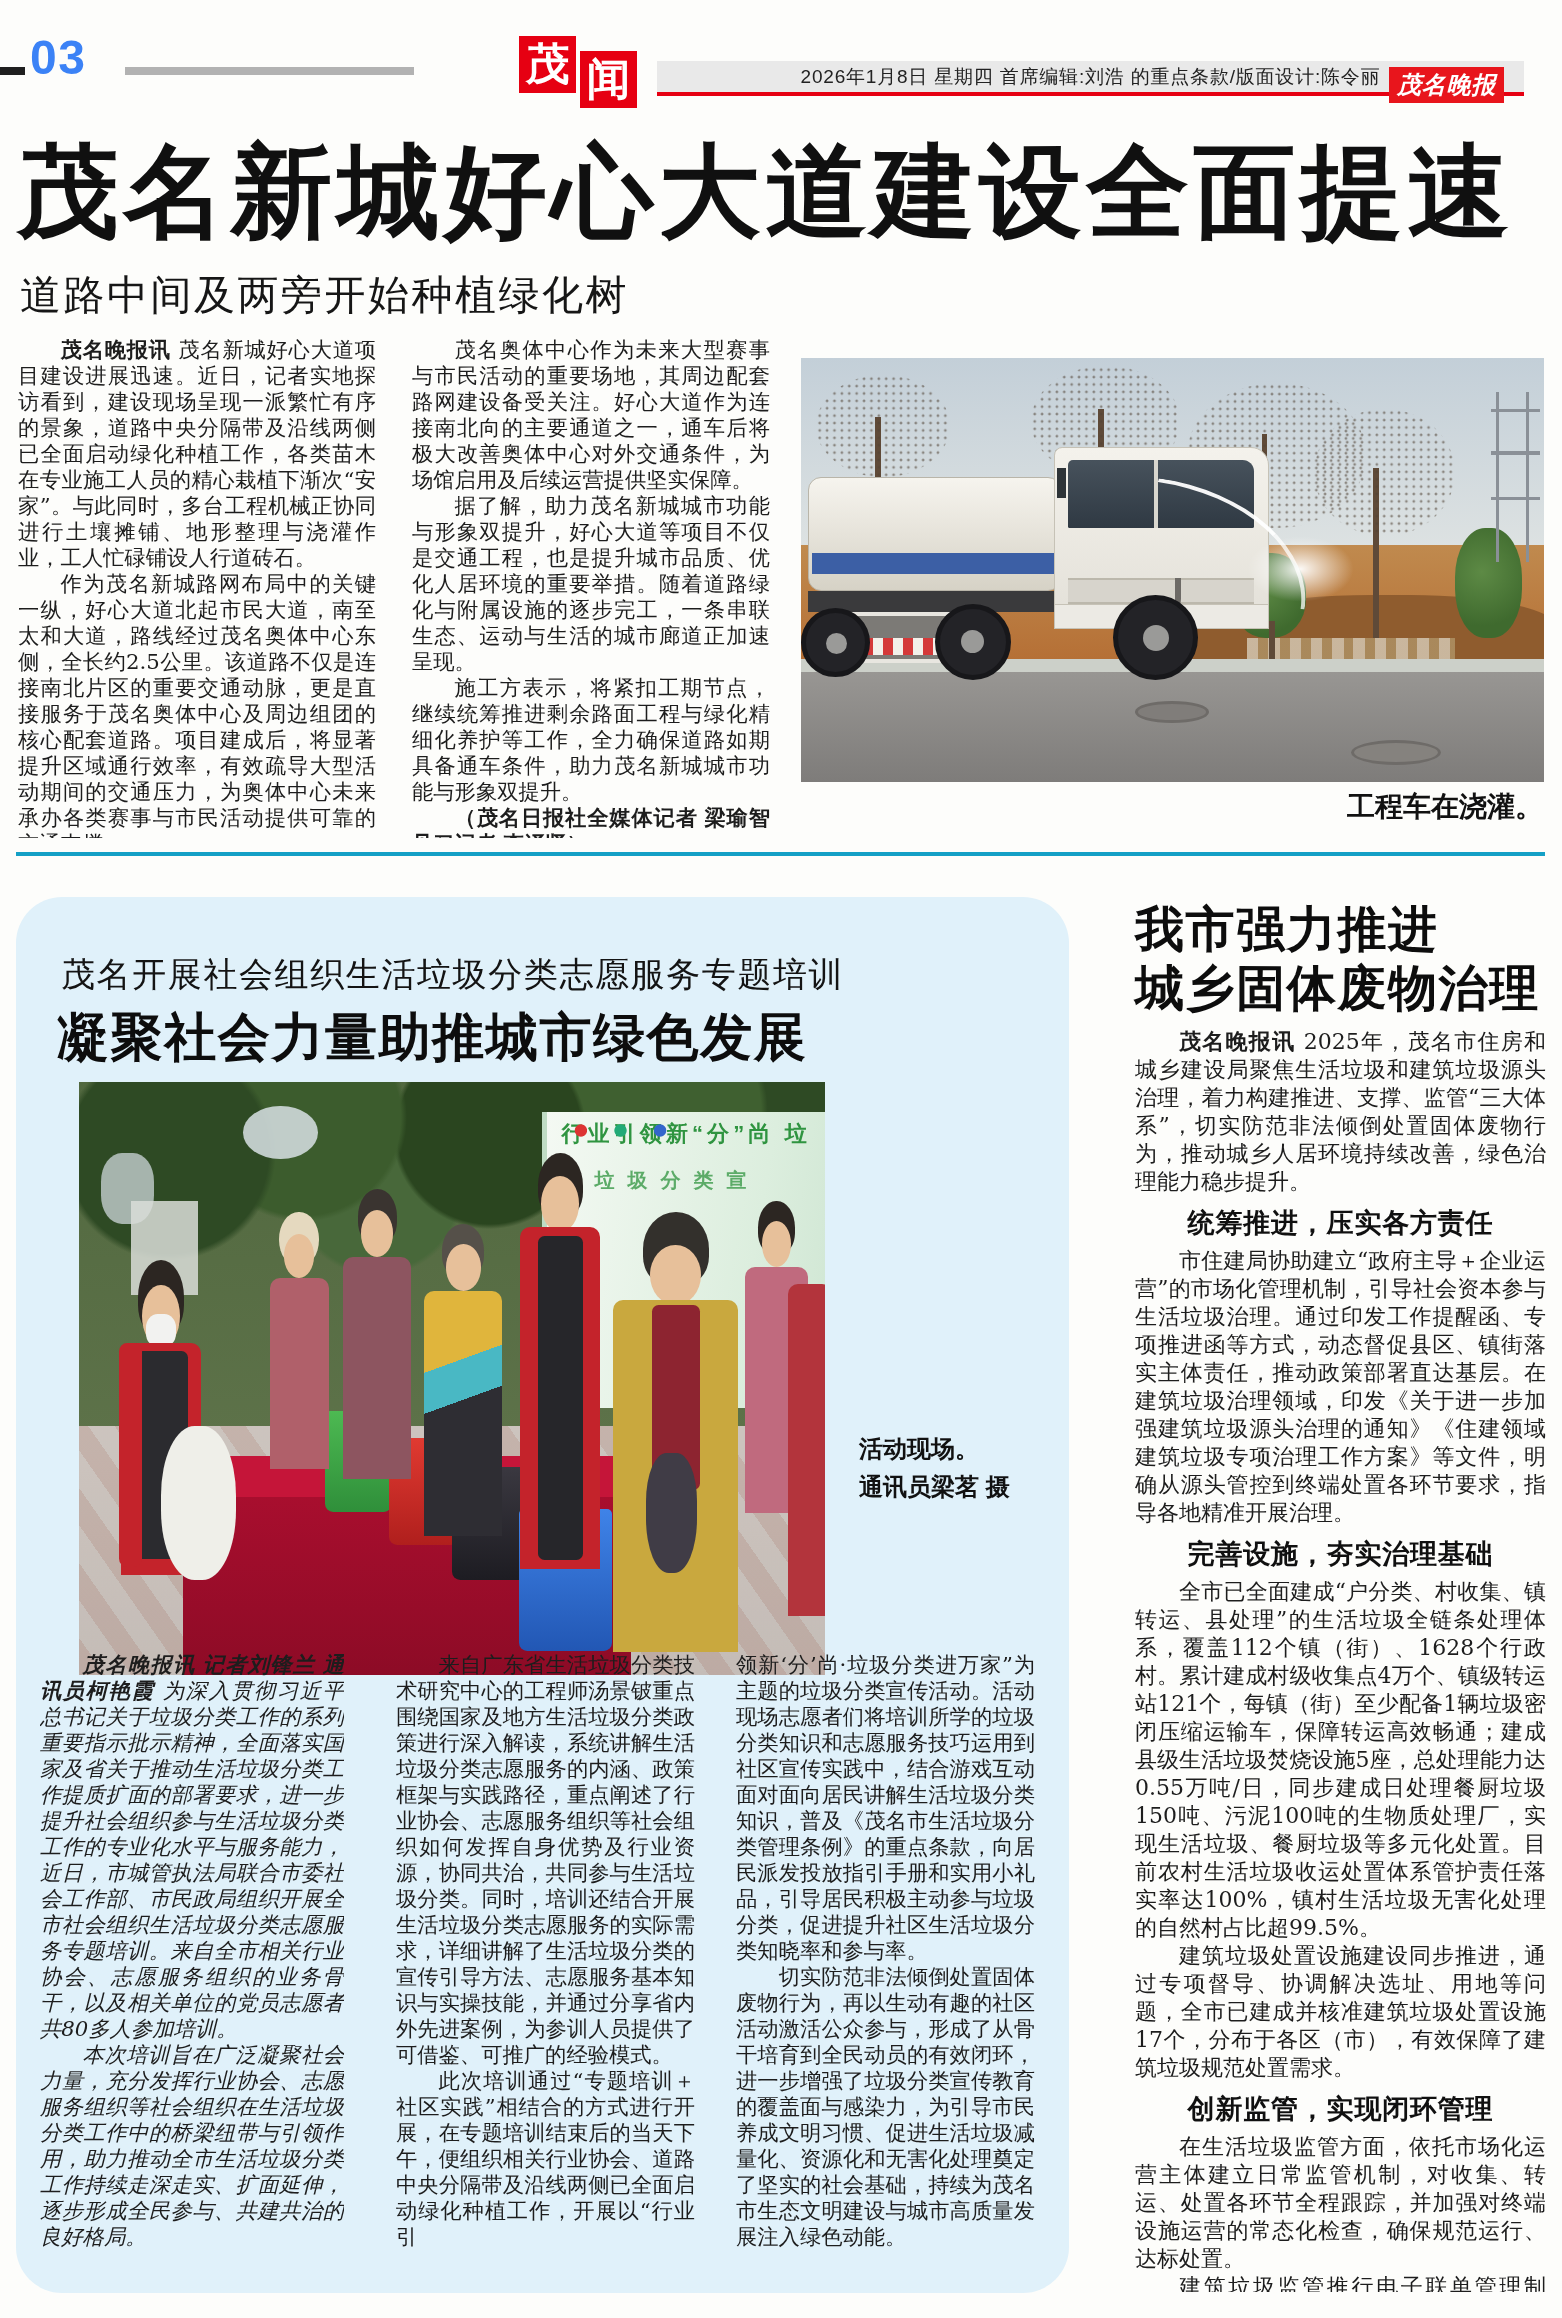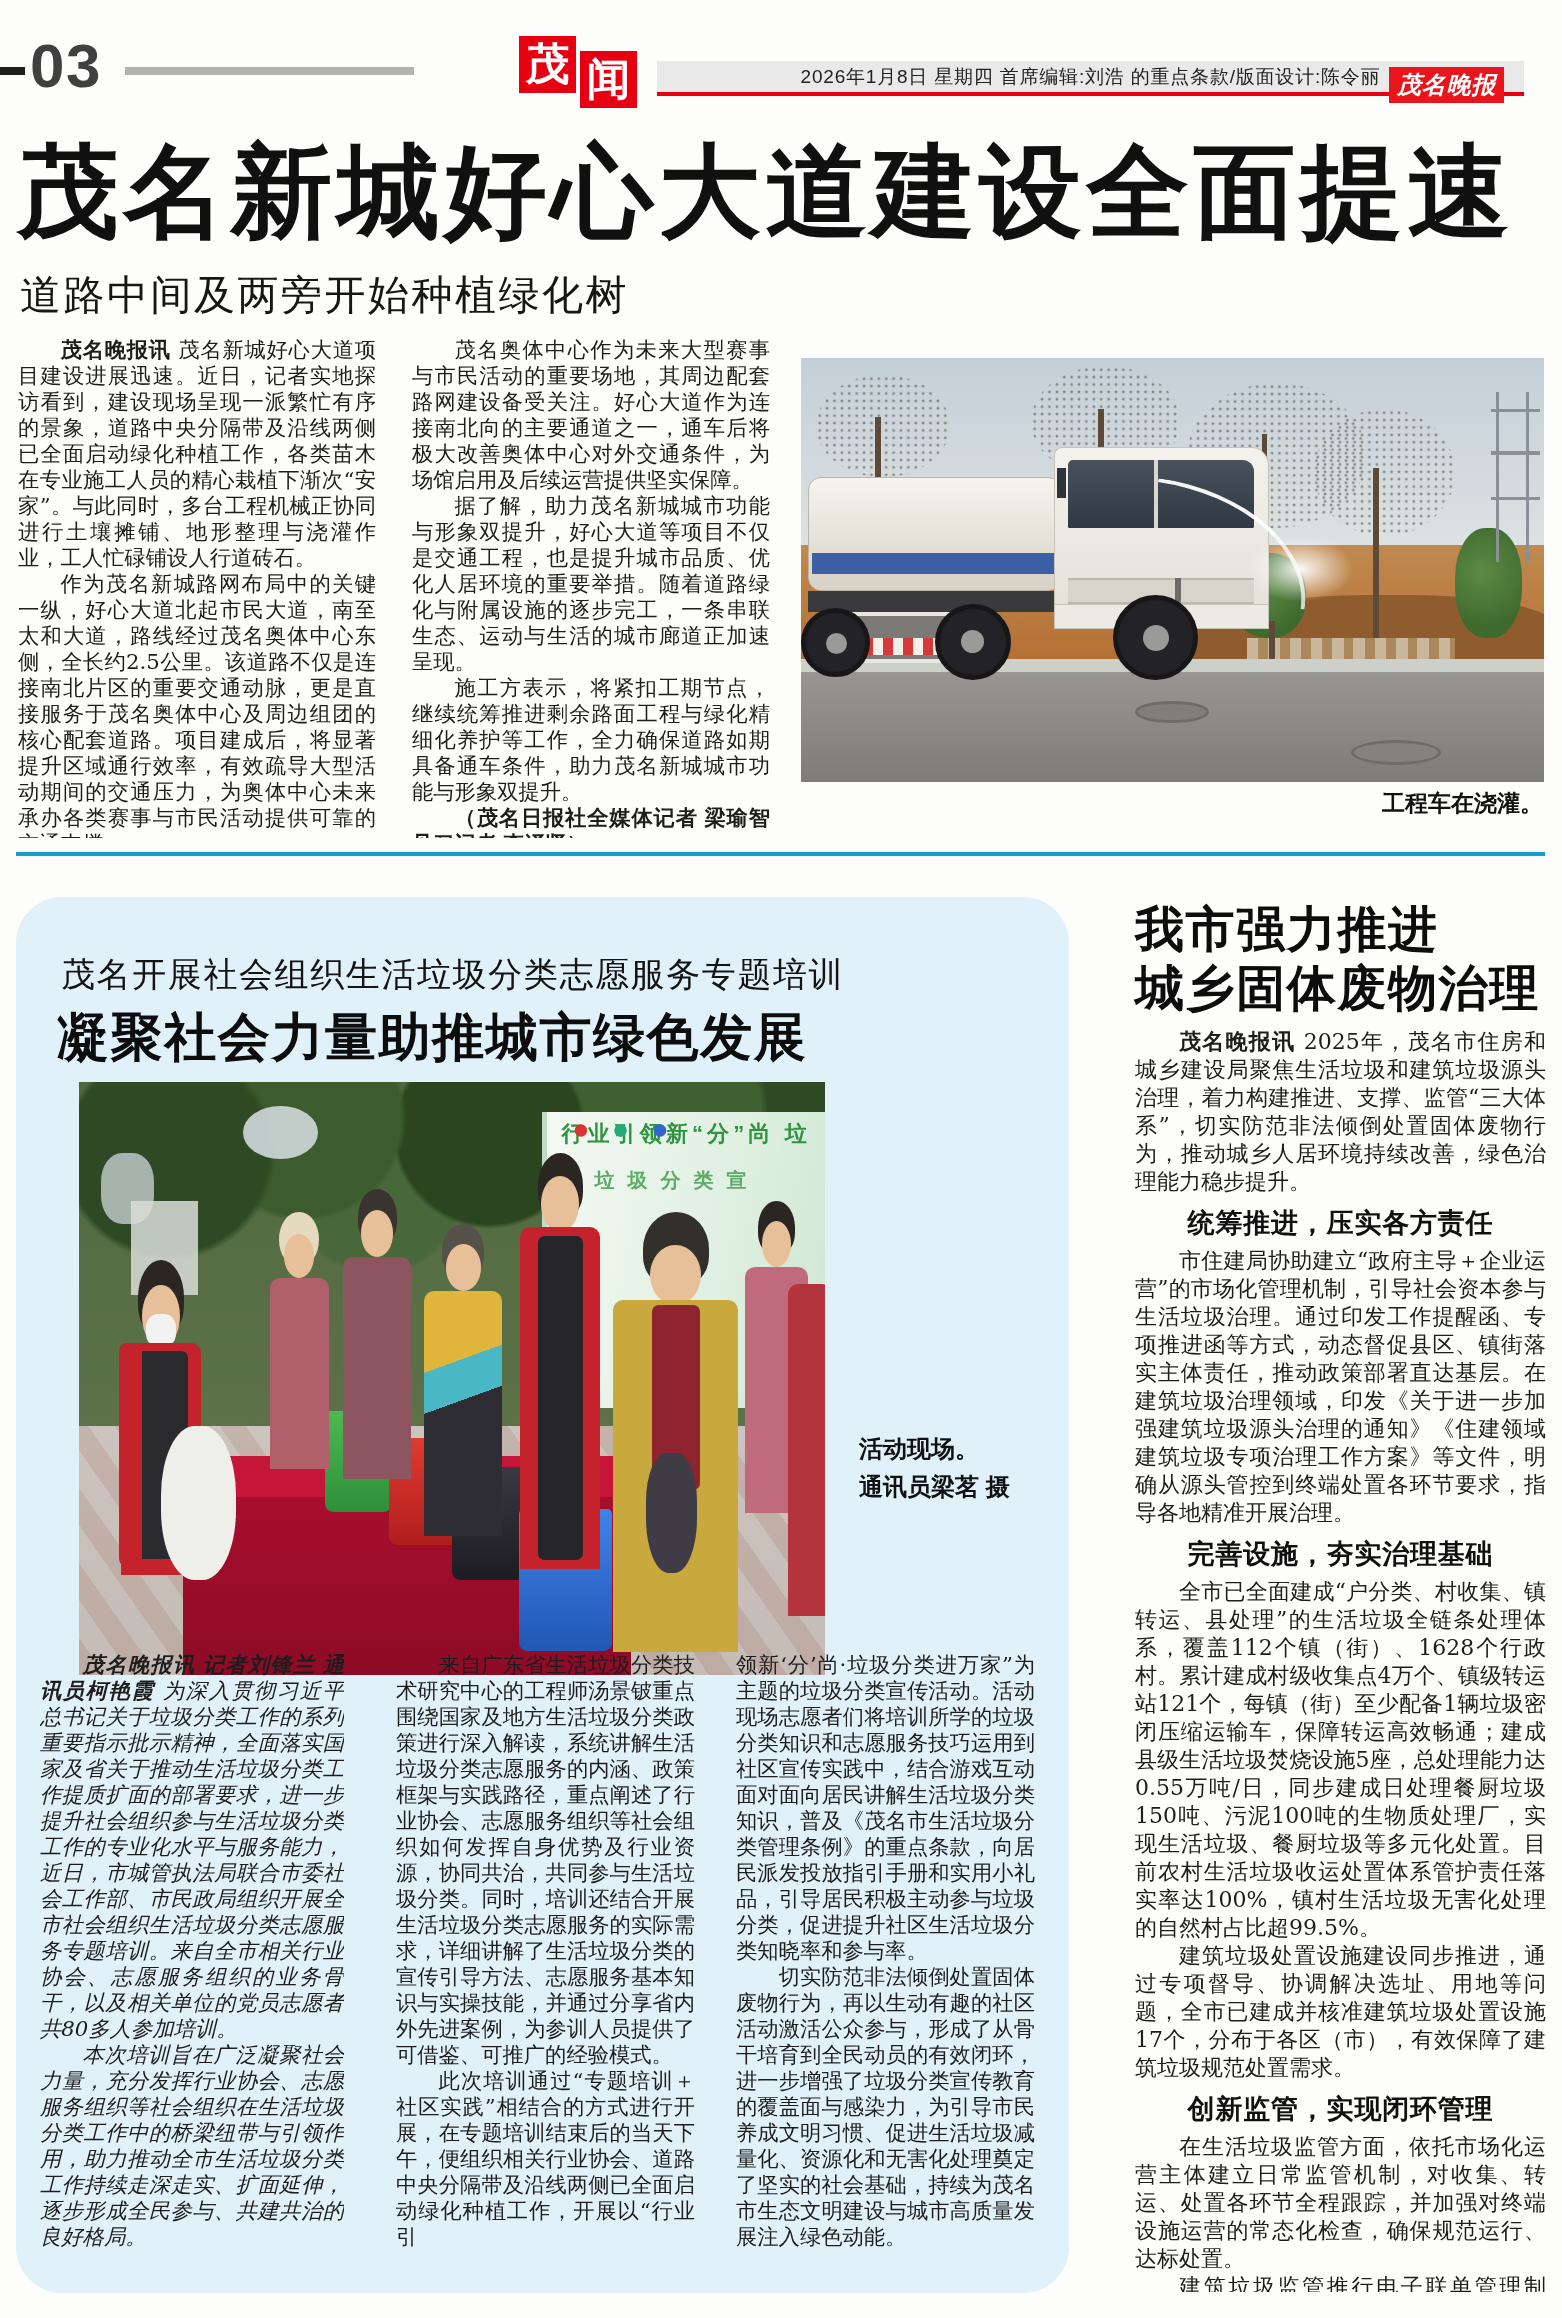--- a/index.html
+++ b/index.html
@@ -3,21 +3,21 @@
 <meta charset="utf-8">
 <style>
   * { margin:0; padding:0; box-sizing:border-box; }
   html,body { width:1562px; height:2319px; }
   body { background:#fdfdfb; font-family:"Liberation Sans", sans-serif; overflow:hidden; }
   .page { position:relative; width:1562px; height:2319px; overflow:hidden; }
   .abs { position:absolute; }
 
   
   .pageno-dash { left:0; top:67px; width:25px; height:8.2px; background:#1f1f1f; }
-  .pageno { left:30px; top:30px; font-size:62px; font-weight:900; color:#404040; letter-spacing:1.6px; }
+  .pageno { left:30px; top:30px; font-size:48px; font-weight:900; color:#3b82f6; letter-spacing:1.6px; }
   .pageno-line { left:125px; top:67px; width:289px; height:8.2px; background:#b2b2b2; }
   .badge { width:57px; height:57px; background:#e60012; color:#fff; display:flex; align-items:center; justify-content:center; font-size:44px; font-weight:700; }
   .badge-mao { left:519px; top:36px; }
   .badge-wen { left:580px; top:51px; }
   .datebar { left:657px; top:61px; width:867px; height:31px; background:#e9e9e9; display:flex; align-items:center; justify-content:center; }
   .datebar span { font-size:19px; color:#222; letter-spacing:0.8px; }
   .date-redline { left:657px; top:92px; width:867px; height:4.1px; background:#e60012; }
   .masthead { left:1389px; top:67px; width:115px; height:36px; background:#e8151c; color:#fff; display:flex; align-items:center; justify-content:center; font-size:24px; font-weight:700; font-style:italic; font-family:"Liberation Serif", serif; letter-spacing:0.8px; }
 
   
@@ -55,21 +55,21 @@
   .t-cab { left:34%; top:21%; width:29%; height:42%; background:linear-gradient(#f4f2ec,#e3e0d8); border-radius:8.2px 18px 5px 5px; border:1.6px solid #c6c2b6; }
   .t-win { left:36%; top:24%; width:25%; height:16%; background:linear-gradient(#47525c,#2f3943); border-radius:5px 11.5px 1.6px 1.6px; }
   .t-windiv { left:47.5%; top:24%; width:4.1px; height:16%; background:#d9d7cf; }
   .t-mirror { left:34.5%; top:26%; width:8.2px; height:30px; background:#2e3438; }
   .t-grille { left:36%; top:52%; width:25%; height:6%; background:#d7d4cc; border-top:2.5px solid #bcb8ac; border-bottom:2.5px solid #bcb8ac; }
   .t-bumper { left:34%; top:58%; width:29%; height:6%; background:#eceae4; border:1.6px solid #c6c2b6; }
   .t-plate { left:44%; top:59.5%; width:49px; height:13px; background:#f7f7f3; border:1.6px solid #888; }
   .t-wheel { border-radius:50%; background:#232327; border:5px solid #17171a; }
   .t-hub { border-radius:50%; background:#9a9a98; }
   .t-sprayarm { left:44.5%; top:52%; width:49px; height:36px; border-right:6.6px solid #6d6a66; border-bottom:6.6px solid #6d6a66; border-radius:0 0 15px 0; }
-  .caption1 { left:1174px; top:788px; width:369px; text-align:right; font-size:23px; font-weight:700; color:#111; font-family:"Liberation Sans", sans-serif; }
+  .caption1 { left:1174px; top:788px; width:369px; text-align:right; font-size:28px; font-weight:700; color:#111; font-family:"Liberation Sans", sans-serif; }
 
   .divider { left:16.4px; top:852px; width:1529px; height:4.1px; background:#14a0c6; }
 
   
   .bluebox { left:16.4px; top:897px; width:1053px; height:1396px; background:#e0f1fa; border-radius:46px; }
   .kicker { left:61px; top:952px; width:944px; font-size:34px; font-weight:500; color:#141414; letter-spacing:1.6px; }
   .headline2 { left:57px; top:1003px; width:985px; font-size:52px; font-weight:900; color:#0d0d0d; letter-spacing:1.6px; }
 
   
   .photo2 { left:79px; top:1082px; width:746px; height:593px; overflow:hidden; background:#76865f; }

